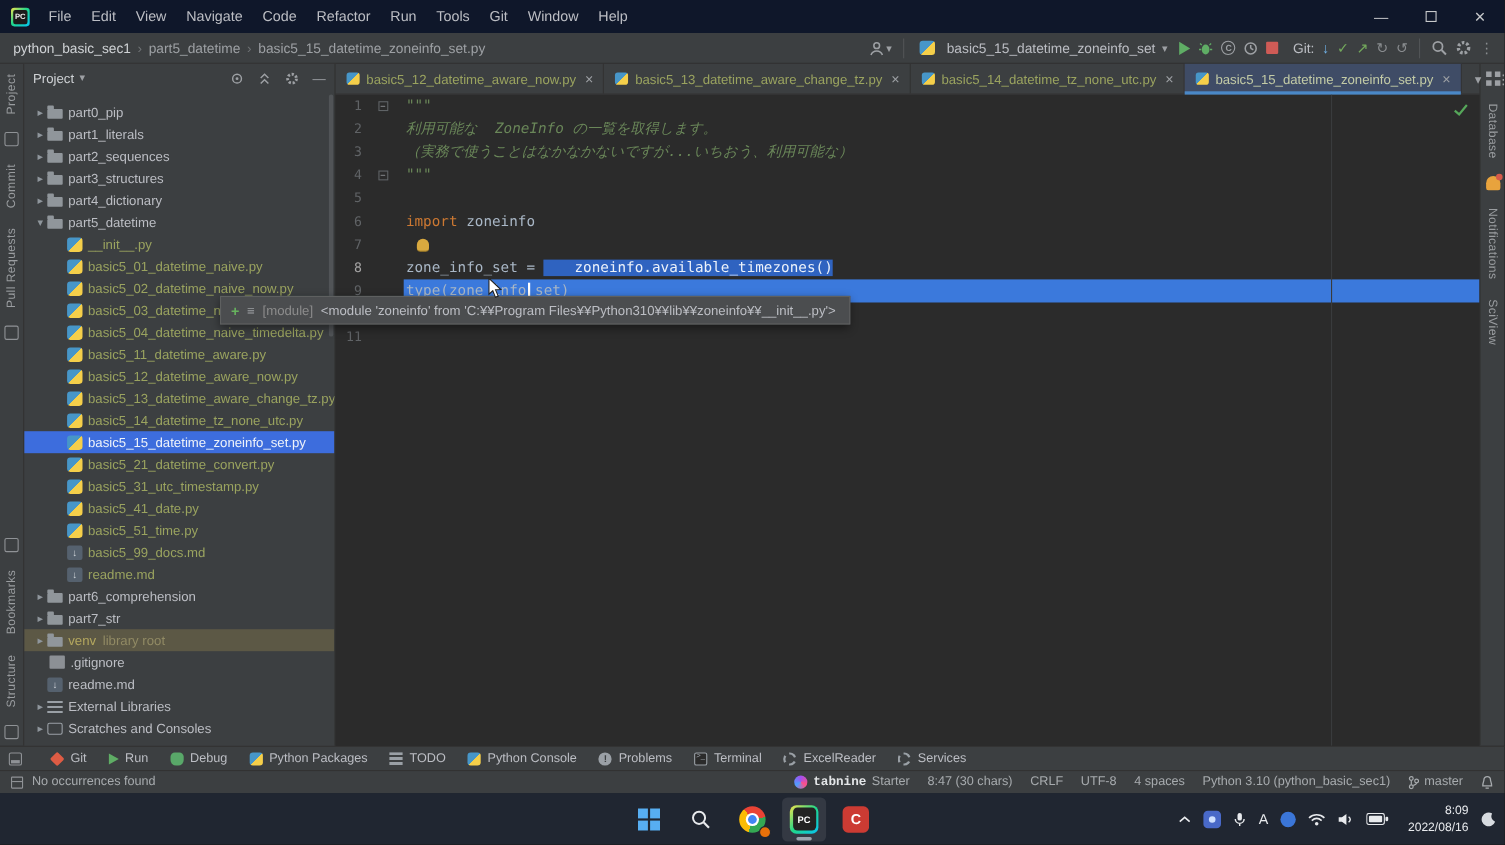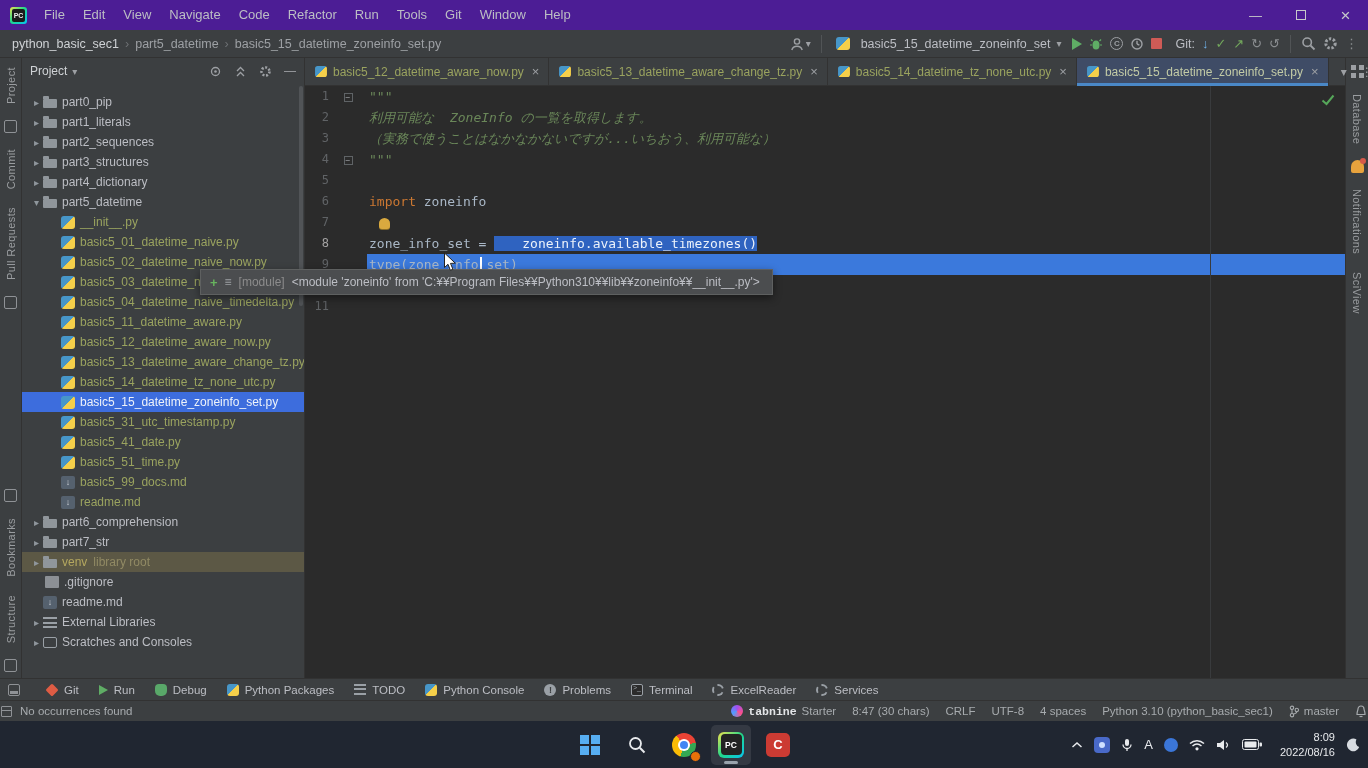--- a/index.html
+++ b/index.html
@@ -1,21 +1,21 @@
 <!DOCTYPE html>
 <html><head>
 <meta charset="utf-8">
 <style>
   *{margin:0;padding:0;box-sizing:border-box;}
   html,body{width:1368px;height:768px;background:#000;}
   body{font-family:"Liberation Sans",sans-serif;-webkit-font-smoothing:antialiased;}
   .screen{position:relative;width:1368px;height:768px;background:#2b2b2b;overflow:hidden;display:flex;flex-direction:column;}
 
   
-  .titlebar{flex:0 0 30px;background:#4c1d95;display:flex;align-items:center;color:#bcbec4;font-size:13px;}
+  .titlebar{flex:0 0 30px;background:#0f172a;display:flex;align-items:center;color:#bcbec4;font-size:13px;}
   .app-icon{width:17px;height:17px;border-radius:3px;margin:0 8px 0 10px;background:linear-gradient(135deg,#f7e34c,#21d789 45%,#07c3f2);position:relative;flex:0 0 17px;}
   .app-icon::after{content:"PC";position:absolute;inset:2px;background:#1b1b1b;border-radius:2px;color:#eee;font-size:7px;font-weight:bold;display:flex;align-items:center;justify-content:center;}
   .menu-item{padding:0 9px;line-height:30px;cursor:default;}
   .win-title{position:absolute;left:48.5%;transform:translateX(-50%);color:#85878a;font-size:12.5px;white-space:nowrap;}
   .win-controls{margin-left:auto;display:flex;height:30px;}
   .win-btn{width:45px;height:30px;display:flex;align-items:center;justify-content:center;color:#c7c9cb;font-size:13px;}
   .max-box{width:10px;height:10px;border:1.2px solid #c7c9cb;}
   .close-x{font-size:17px;line-height:1;}
 
   
@@ -124,21 +124,21 @@
   .twi-debug{background:#59a869;border-radius:4px 4px 5px 5px;}
   .twi-python{background:linear-gradient(135deg,#4796c8 50%,#f5cf4a 50%);border-radius:3px;}
   .twi-todo{background:repeating-linear-gradient(#9aa0a6 0 2px,transparent 2px 4.5px);}
   .twi-problems{border-radius:50%;background:#9aa0a6;}
   .twi-problems::after{content:"!";position:absolute;inset:0;color:#3c3f41;font-size:9px;font-weight:bold;text-align:center;line-height:12px;}
   .twi-terminal{background:#2b2b2b;border:1px solid #9aa0a6;border-radius:2px;}
   .twi-terminal::after{content:">_";position:absolute;left:1px;top:-1px;color:#9aa0a6;font-size:7px;}
   .twi-services{border:2px dashed #9aa0a6;border-radius:50%;}
 
   
-  .statusbar{flex:0 0 21px;background:#3c3f41;border-top:1px solid #323232;display:flex;align-items:center;font-size:11.5px;color:#a7abae;padding:0 1px;}
+  .statusbar{flex:0 0 21px;background:#3c3f41;border-top:1px solid #323232;display:flex;align-items:center;font-size:11.5px;color:#a7abae;padding:0 10px;}
   .sb-left{display:flex;align-items:center;gap:8px;}
   .sb-grid{width:11px;height:11px;border:1.2px solid #8f9296;border-radius:1px;position:relative;}
   .sb-grid::after{content:"";position:absolute;top:3px;left:0;right:0;height:1.2px;background:#8f9296;}
   .sb-right{margin-left:auto;display:flex;align-items:center;gap:16px;}
   .sb-item{display:flex;align-items:center;gap:5px;}
   .tabnine-dot{width:12px;height:12px;border-radius:50%;background:conic-gradient(#a14ff0,#ff4f87,#4f9cff,#a14ff0);}
   .tabnine-name{color:#e3e5e7;font-weight:bold;font-family:Liberation Mono, monospace;}
 
   
   .taskbar{flex:0 0 47px;background:#202631;position:relative;display:flex;align-items:center;}
@@ -341,20 +341,25 @@
           </div>
           <div class="trow" style="padding-left: 26px;">
             <span class="chev"></span>
             <span class="ticon i-python"></span>
             <span class="tlabel green">basic5_14_datetime_tz_none_utc.py</span>
           </div>
           <div class="trow sel" style="padding-left: 26px;">
             <span class="chev"></span>
             <span class="ticon i-python"></span>
             <span class="tlabel ">basic5_15_datetime_zoneinfo_set.py</span>
+          </div>
+          <div class="trow" style="padding-left: 26px;">
+            <span class="chev"></span>
+            <span class="ticon i-python"></span>
+            <span class="tlabel green">basic5_21_datetime_convert.py</span>
           </div>
           <div class="trow" style="padding-left: 26px;">
             <span class="chev"></span>
             <span class="ticon i-python"></span>
             <span class="tlabel green">basic5_31_utc_timestamp.py</span>
           </div>
           <div class="trow" style="padding-left: 26px;">
             <span class="chev"></span>
             <span class="ticon i-python"></span>
             <span class="tlabel green">basic5_41_date.py</span>

